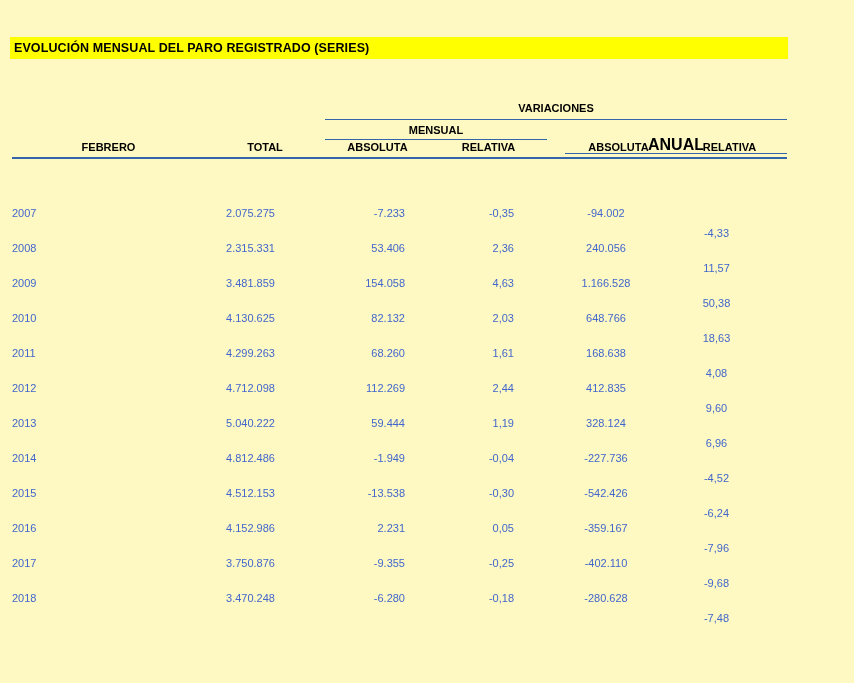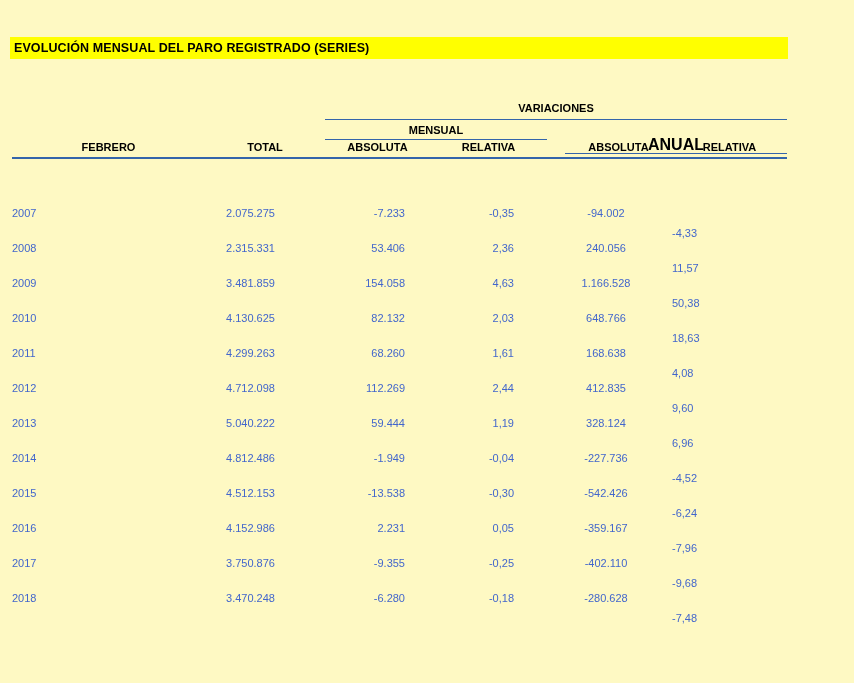--- a/index.html
+++ b/index.html
@@ -54,21 +54,21 @@
   .trow {
     display: grid; grid-template-columns: 193px 120px 105px 117px 18px 107px 115px;
     height: 35px; align-items: center;
     font-size: 11px; color: #4266CC;
   }
   .trow .c-year  { text-align: left; padding-right: 84px; }
   .trow .c-total { text-align: center; padding-right: 29px; }
   .trow .c-mabs  { text-align: right; padding-right: 25px; }
   .trow .c-mrel  { text-align: right; padding-right: 33px; }
   .trow .c-aabs  { text-align: center; padding-right: 25px; }
-  .trow .c-arel  { text-align: left; padding-right: 26px; margin-top: 40px; }
+  .trow .c-arel  { text-align: center; padding-right: 26px; margin-top: 40px; }
 </style>
 </head>
 <body>
 
 <div class="sheet">
 
   <div class="title-bar">
     <span>EVOLUCIÓN MENSUAL DEL PARO REGISTRADO (SERIES)</span>
   </div>
 

